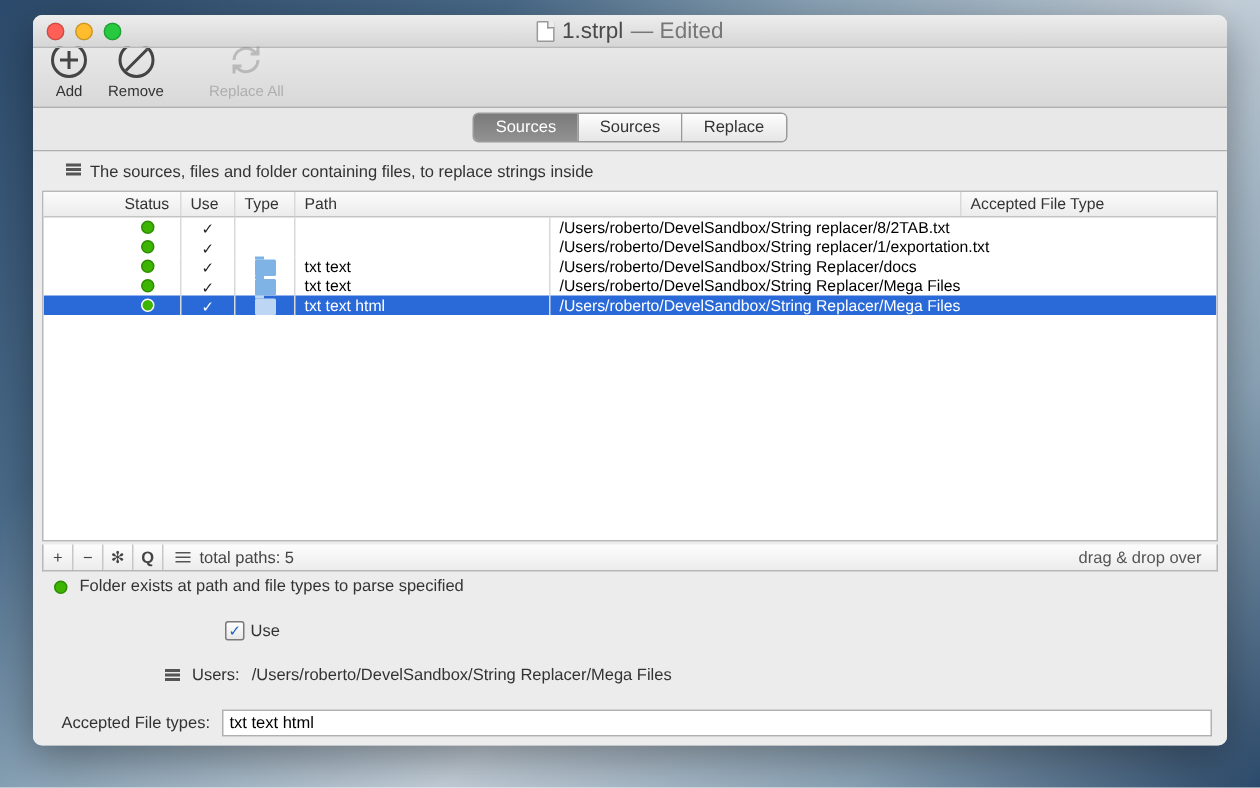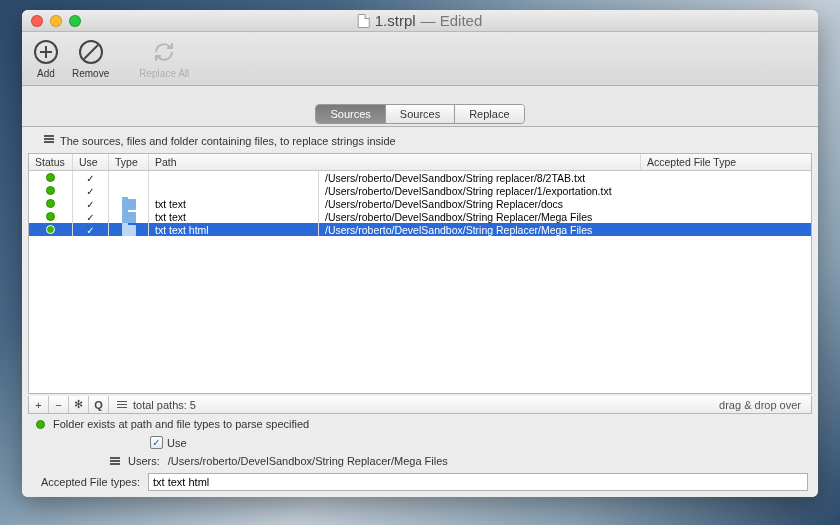--- a/index.html
+++ b/index.html
@@ -58,38 +58,38 @@
     background: #fff;
     border-radius: 1px;
     position: relative;
   }
   .doc-icon:before {
     content:""; position:absolute; top:-1px; right:-1px;
     width:4px;height:4px;background:#ececec;
     border-left:1px solid #999;border-bottom:1px solid #999;
   }
   .toolbar {
-    height: 54px;
+    height: 40px;
     background: linear-gradient(#e8e8e8, #d8d8d8);
     border-bottom: 1px solid #b0b0b0;
     display: flex;
-    align-items: center;
+    align-items: flex-end;
     padding: 4px 10px;
     gap: 12px;
   }
   .tb-item { display: flex; flex-direction: column; align-items: center; gap: 2px; color: #333; }
   .tb-item.disabled { opacity: 0.45; color:#777; }
   .tb-icon {
     width: 28px; height: 28px; display:flex; align-items:center; justify-content:center;
   }
   .tb-label { font-size: 10px; }
   .tab-strip {
-    height: 41px;
-    display: flex;
-    align-items: flex-end;
+    height: 29px;
+    display: flex;
+    align-items: center;
     justify-content: center;
     background: #e8e8e8;
     border-bottom: 1px solid #b0b0b0;
   }
   .seg {
     display: flex;
     border: 1px solid #9a9a9a;
     border-radius: 4px;
     overflow: hidden;
     height: 20px;
@@ -135,21 +135,21 @@
     color:#333;
   }
   .th, .td {
     padding: 2px 6px;
     border-right: 1px solid #d9d9d9;
     font-size:10.5px;
     display:flex; align-items:center;
     overflow:hidden; white-space:nowrap;
   }
   .th:last-child, .td:last-child { border-right:none; }
-  .c-status{width:44px;} .c-use{width:36px;} .c-type{width:40px;}
+  .c-status{width:44px;margin-left:48px;} .c-use{width:36px;} .c-type{width:40px;}
   .c-aft{width:170px;} .c-path{flex:1;}
   .tbody { flex:1; overflow:auto; }
   .row { display:flex; height:13px; }
   .row.sel { background:#2a6ad8; color:#fff; }
   .status-dot{ width:9px;height:9px;border-radius:50%;background:#3cb400;border:1px solid #2e8c00; margin:auto;}
   .row.sel .status-dot{ background:#3cb400; border-color:#fff;}
   .check { font-size:10px; color:#222; margin:auto;}
   .row.sel .check{ color:#fff;}
   .folder-ic {
     width:14px;height:11px;background:#7fb3e6;border-radius:1px;position:relative;margin:auto;
@@ -166,21 +166,21 @@
   }
   .fb-btn {
     width:20px;height:100%;display:flex;align-items:center;justify-content:center;
     border-right:1px solid #c7c7c7; color:#444;cursor:pointer;
   }
   .fb-text{ padding:0 8px; color:#444; display:flex; align-items:center; gap:6px;}
   .fb-spacer{flex:1;}
   .fb-right{ padding-right:10px;color:#555;}
   .details {
     margin: 4px 10px 0 10px;
-    display:flex; flex-direction:column; gap:6px;
+    display:flex; flex-direction:column; gap:17px;
     font-size:11px; color:#333;
   }
   .d-row{ display:flex; align-items:center; gap:8px; }
   .d-label-right{ width:108px; text-align:right;}
   .use-check{ display:inline-flex; align-items:center; gap:4px; margin-left:118px;}
   .chk{
     width:13px;height:13px;border:1px solid #7a7a7a;border-radius:2px;
     background:linear-gradient(#fff,#e8e8e8); display:flex;align-items:center;justify-content:center;
     color:#1e5fbf;font-size:10px;
   }

